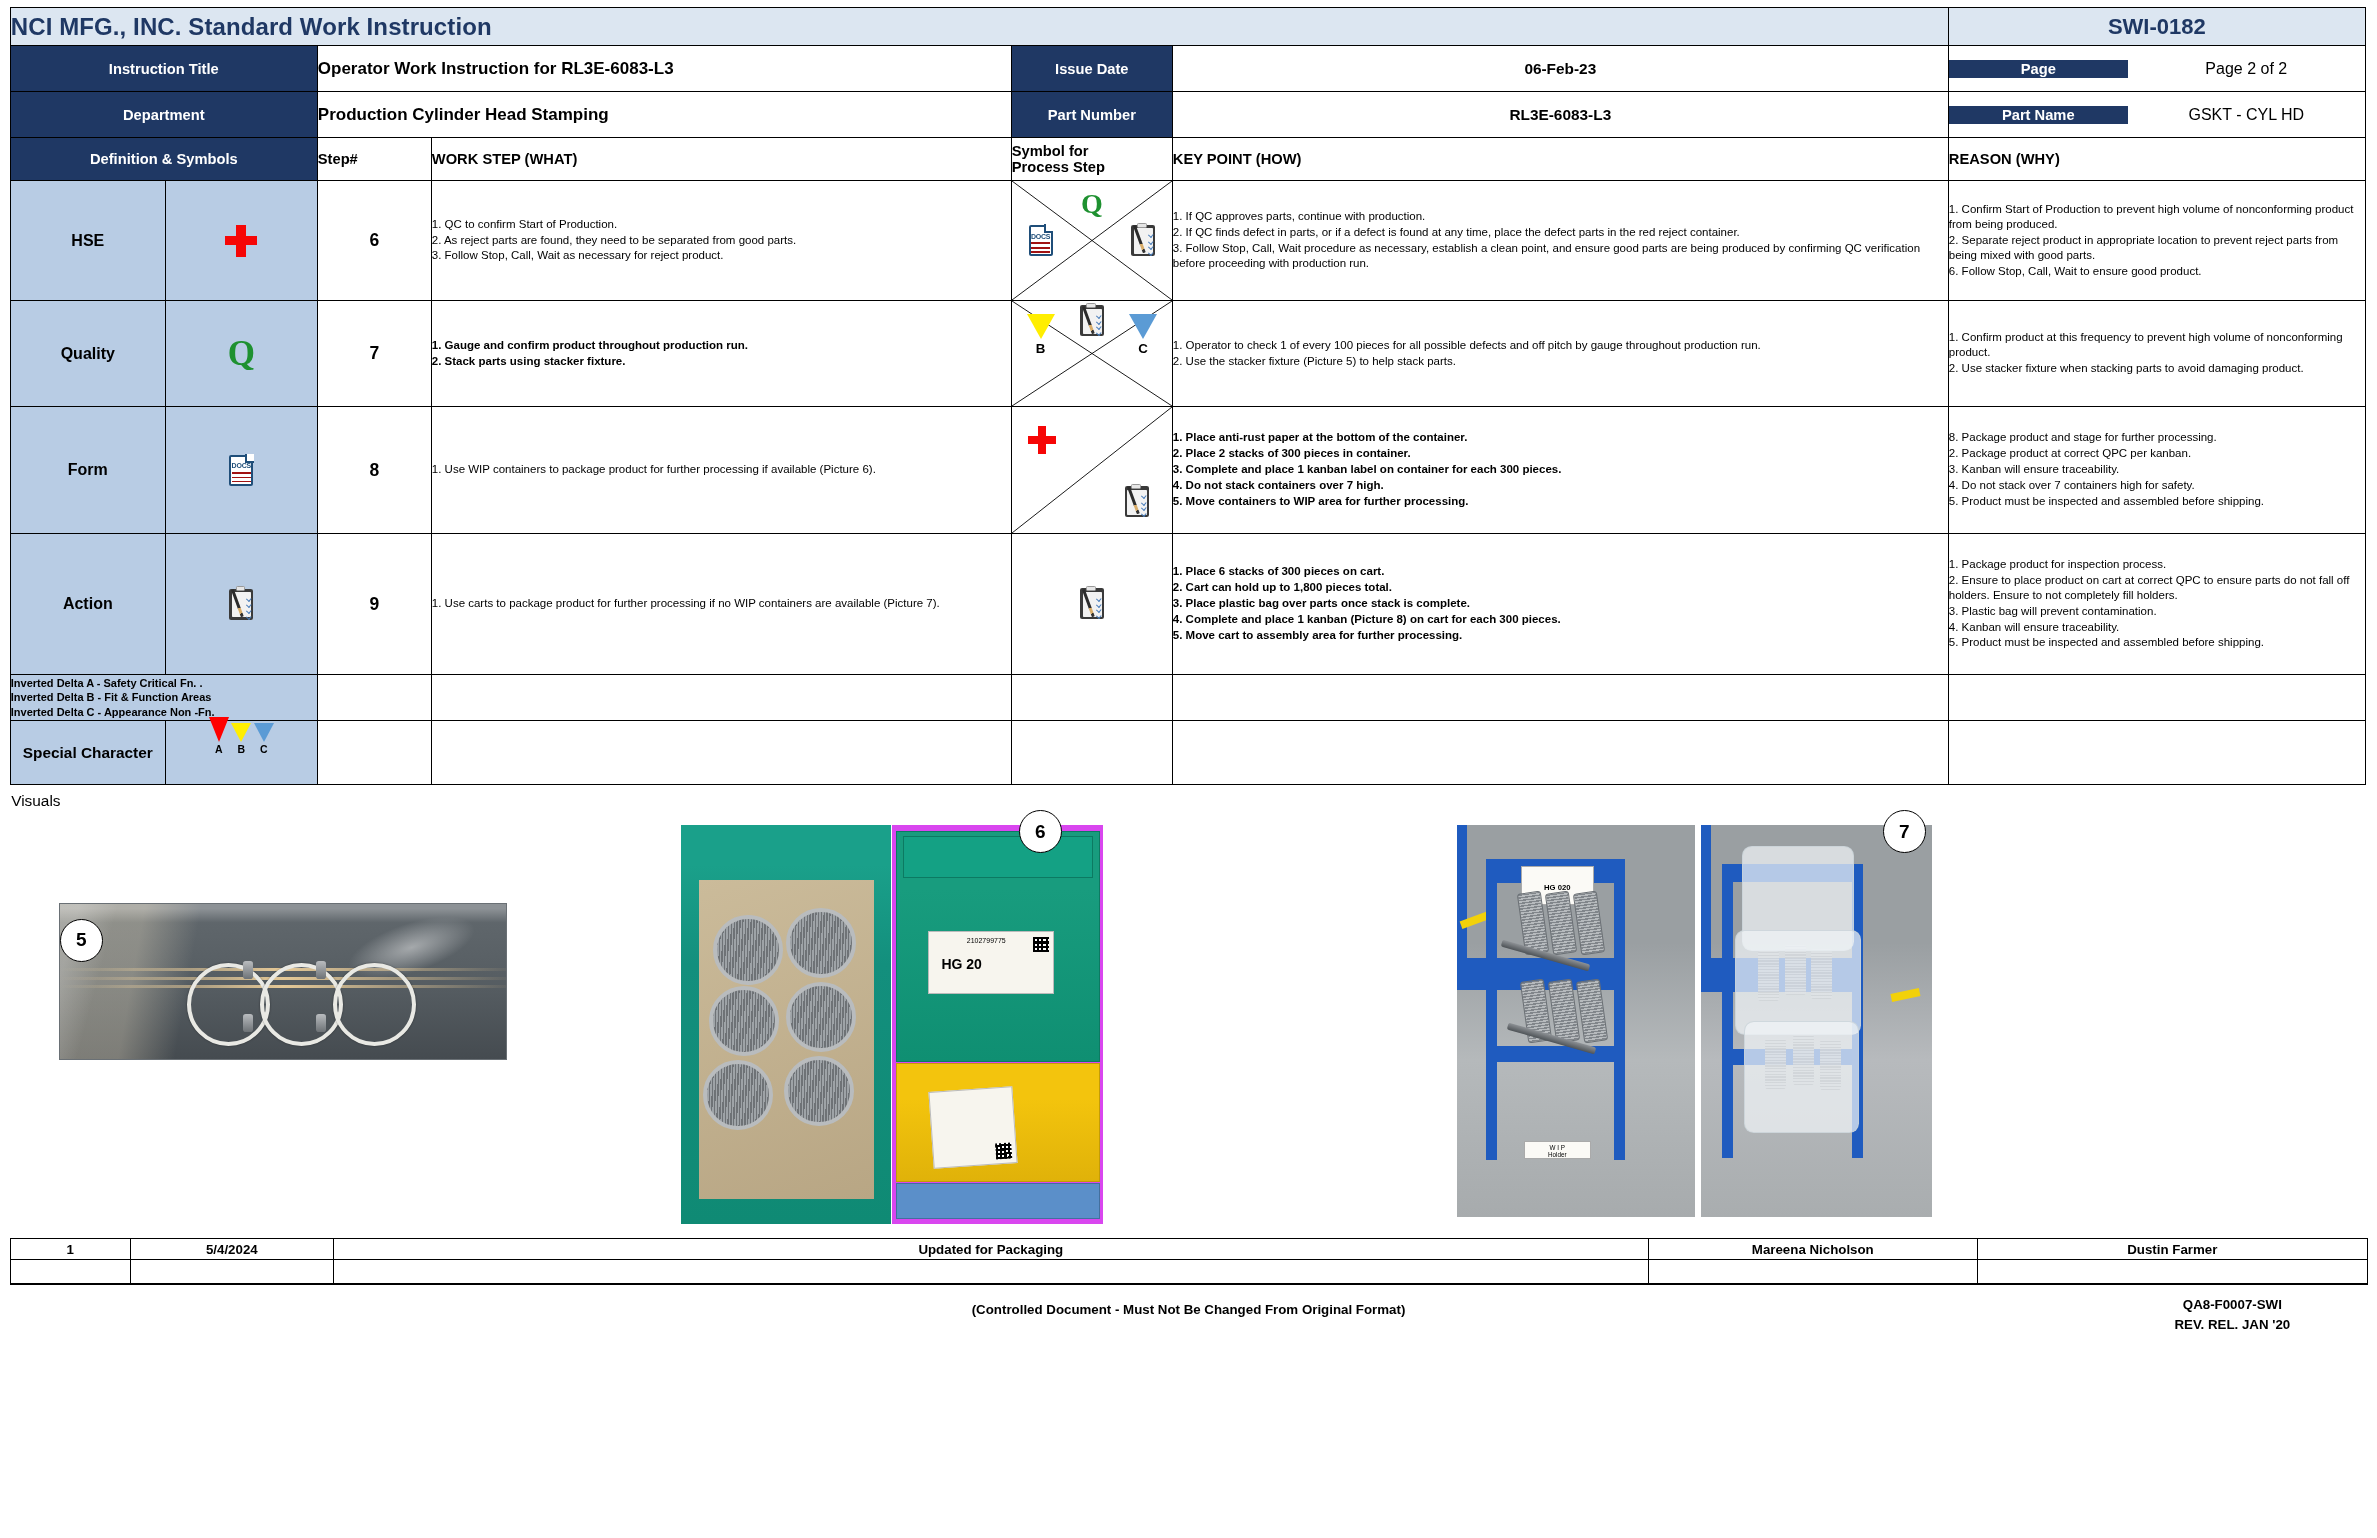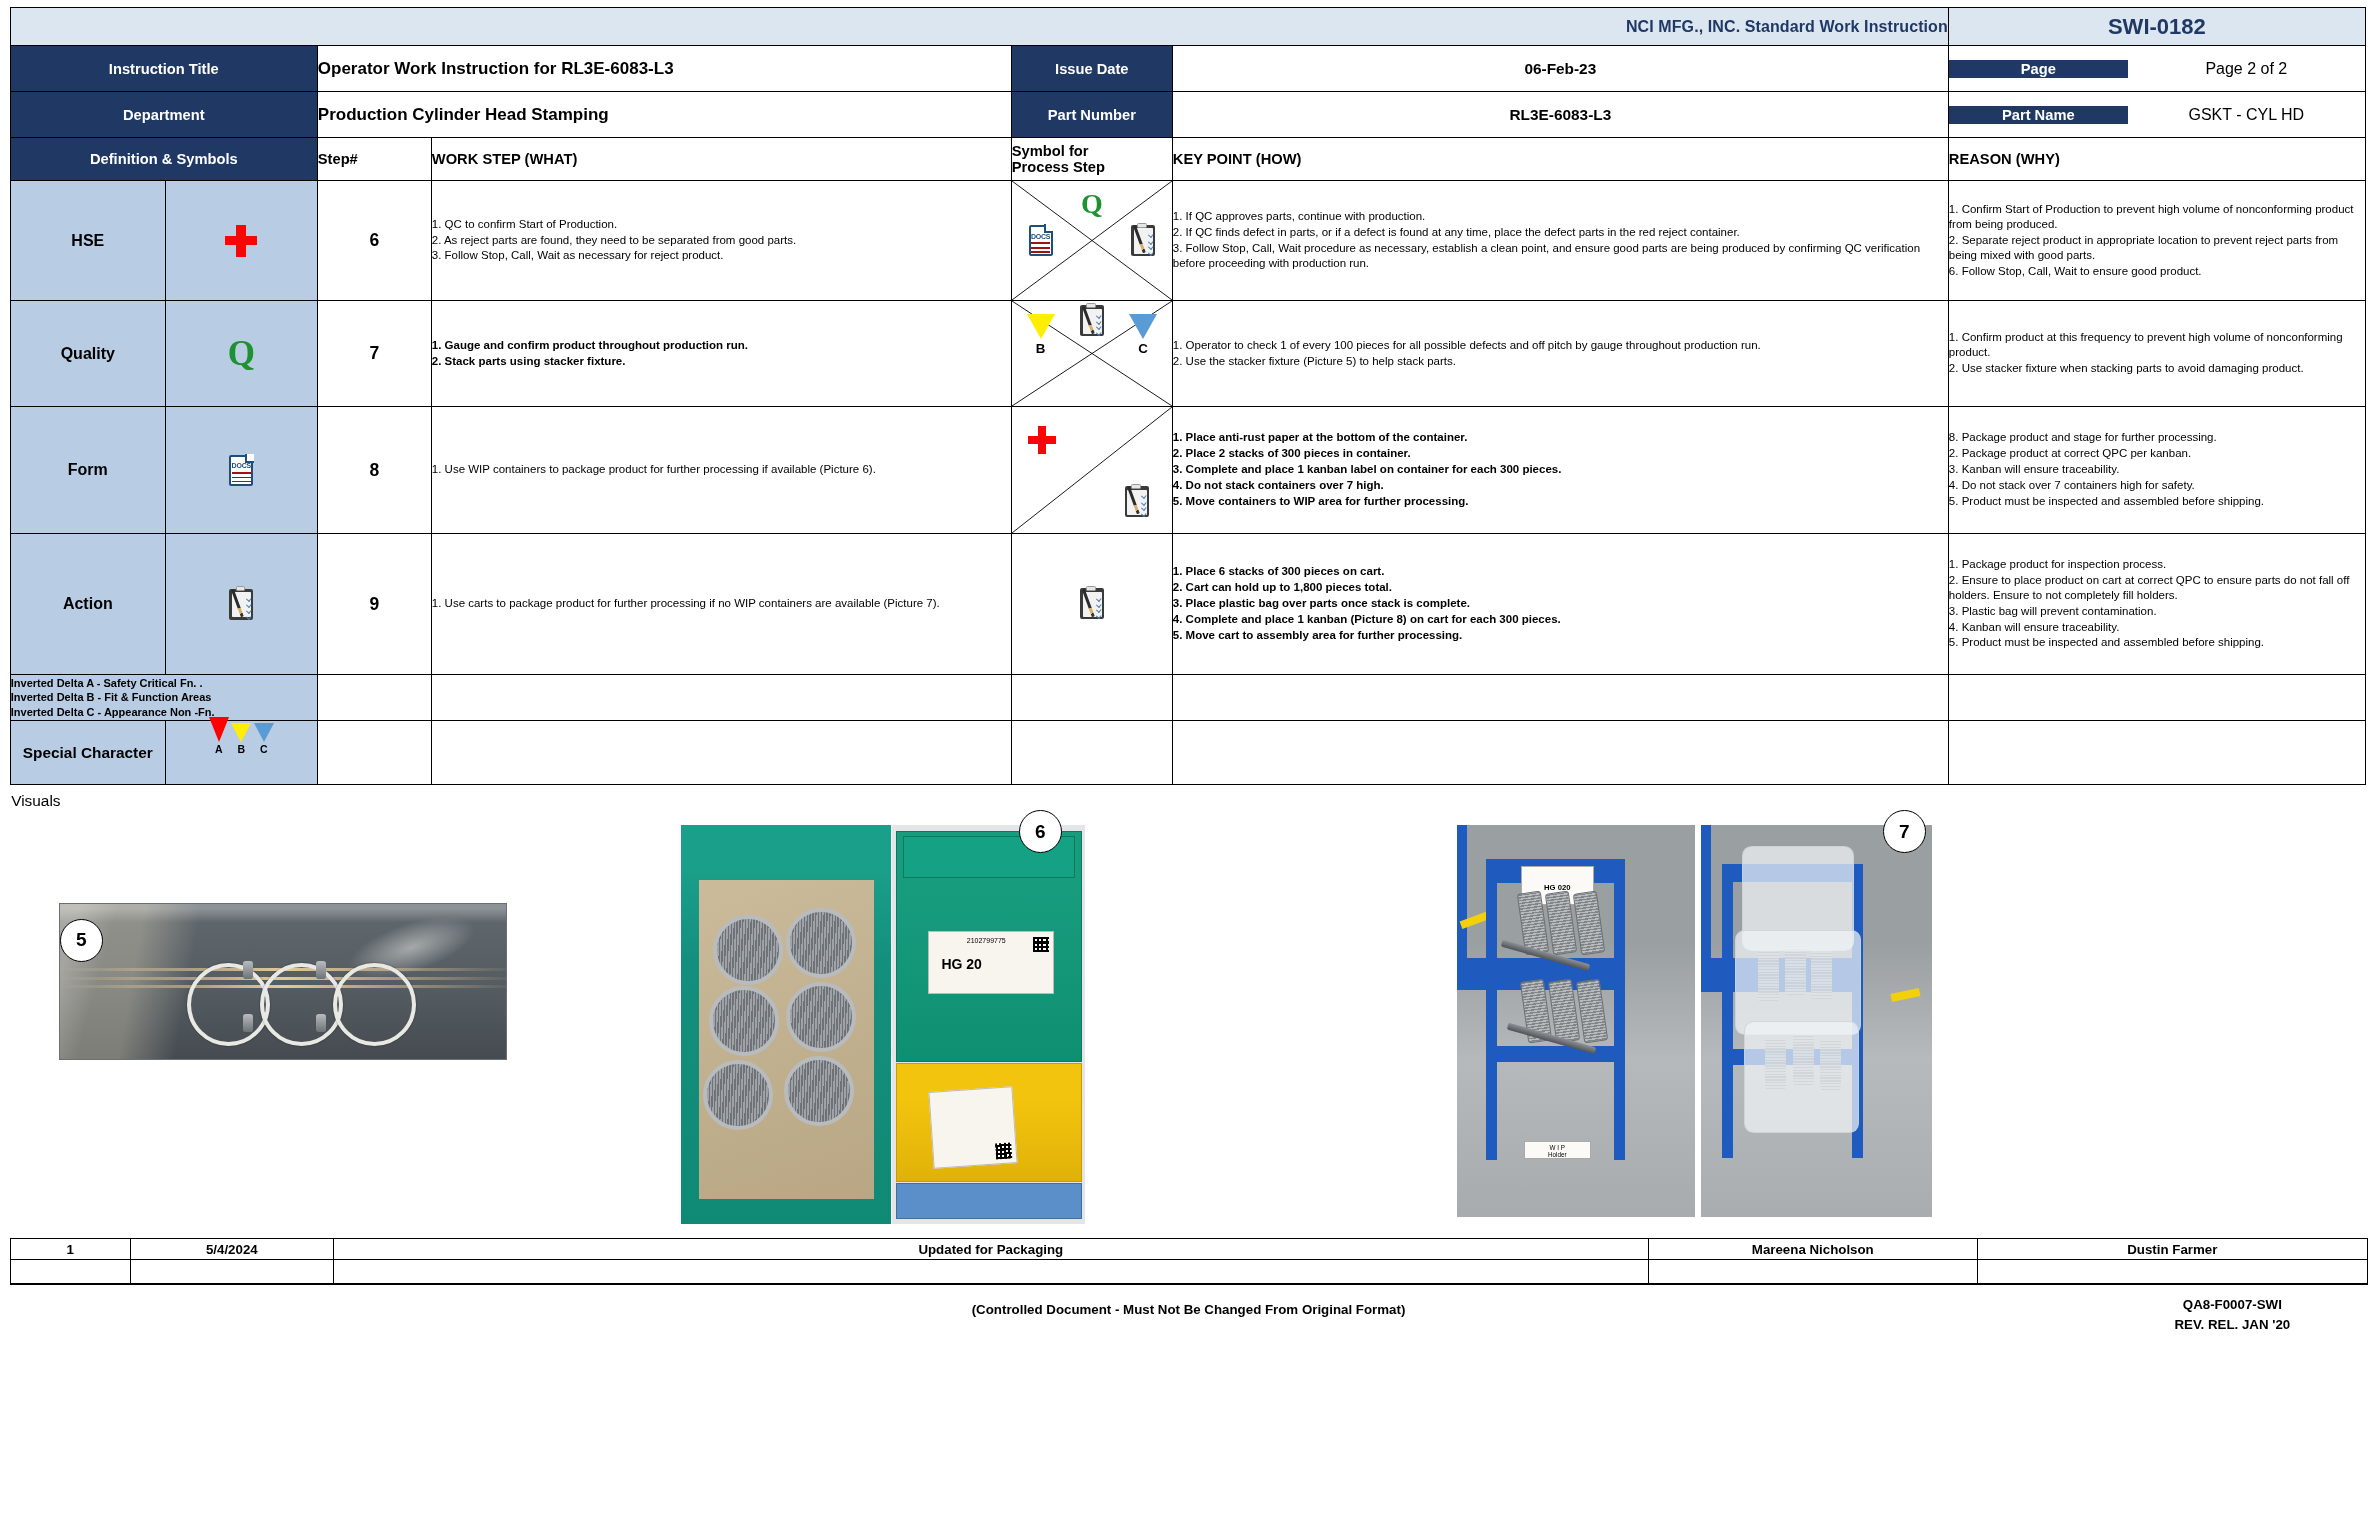--- a/index.html
+++ b/index.html
@@ -12,21 +12,21 @@
     overflow:hidden;
   }
   .page { position:relative; width:2377px; height:1538px; padding:7px 9.8px 0 9.8px; }
 
   table.grid { border-collapse:collapse; table-layout:fixed; }
   table.grid td, table.grid th { border:1.4px solid #000; padding:0; vertical-align:middle; }
 
   
   .banner-row td { background:#dce6f1; height:38px; }
   .banner-title {
-    color:#1f3864; font-weight:bold; font-size:16px; text-align:right;
+    color:#1f3864; font-weight:bold; font-size:24px; text-align:left;
     letter-spacing:0.1px;
   }
   .banner-doc { color:#1f3864; font-weight:bold; font-size:22px; text-align:center; }
 
   .lbl {
     background:#1f3864; color:#fff; font-weight:bold; font-size:14.7px;
     text-align:center; padding:2.8px 1.4px;
   }
   .val-left { font-weight:bold; font-size:17px; text-align:left; padding-left:7px; }
   .val-ctr  { font-weight:bold; font-size:15.4px; text-align:center; }
@@ -164,21 +164,21 @@
   .p6a { left:671px; top:12.6px; width:210px; height:399px;
         background:linear-gradient(180deg,#1aa08a 0 10%, #138f7d 35%, #0f8a74 100%); }
   .p6a .paper { position:absolute; left:18px; right:17px; top:55px; bottom:25px;
         background:linear-gradient(160deg,#cbbb9a,#b8a684); }
   .p6a .gk { position:absolute; width:70px; height:70px; border-radius:50%;
         border:4.9px solid #b9bcbe;
         background:repeating-linear-gradient(92deg,#6e7276 0 1.4px,#9ea3a7 1.4px 2.8px); }
   .p6a .g1{left:32px; top:90px;} .p6a .g2{left:105px; top:83px;}
   .p6a .g3{left:28px; top:161px;} .p6a .g4{left:105px; top:157px;}
   .p6a .g5{left:22.4px; top:235px;} .p6a .g6{left:103px; top:231px;}
-  .p6b { left:882px; top:12.6px; width:193px; height:399px; background:#e5e5e5; }
+  .p6b { left:882px; top:12.6px; width:211px; height:399px; background:#d946ef; }
   .p6b .binG { position:absolute; left:4.2px; right:2.8px; top:5.6px; height:231px;
         background:linear-gradient(180deg,#189c7e 0 25%, #0f8f72 100%);
         border:1.4px solid #0c7a62; }
   .p6b .binG .lip { position:absolute; left:5.6px; right:5.6px; top:4.2px; height:42px;
         background:#14a184; border:1.4px solid #0c7a62; }
   .p6b .binY { position:absolute; left:4.2px; right:2.8px; top:238px; height:119px;
         background:linear-gradient(180deg,#f3c40d 0 30%, #e0b209 100%); border:1.4px solid #c39c06; }
   .p6b .binB { position:absolute; left:4.2px; right:2.8px; top:358px; height:36px;
         background:#5b8fc9; border:1.4px solid #436f9e; }
   .p6b .label { position:absolute; background:#f7f5ee; border:0.7px solid #bbb; }

